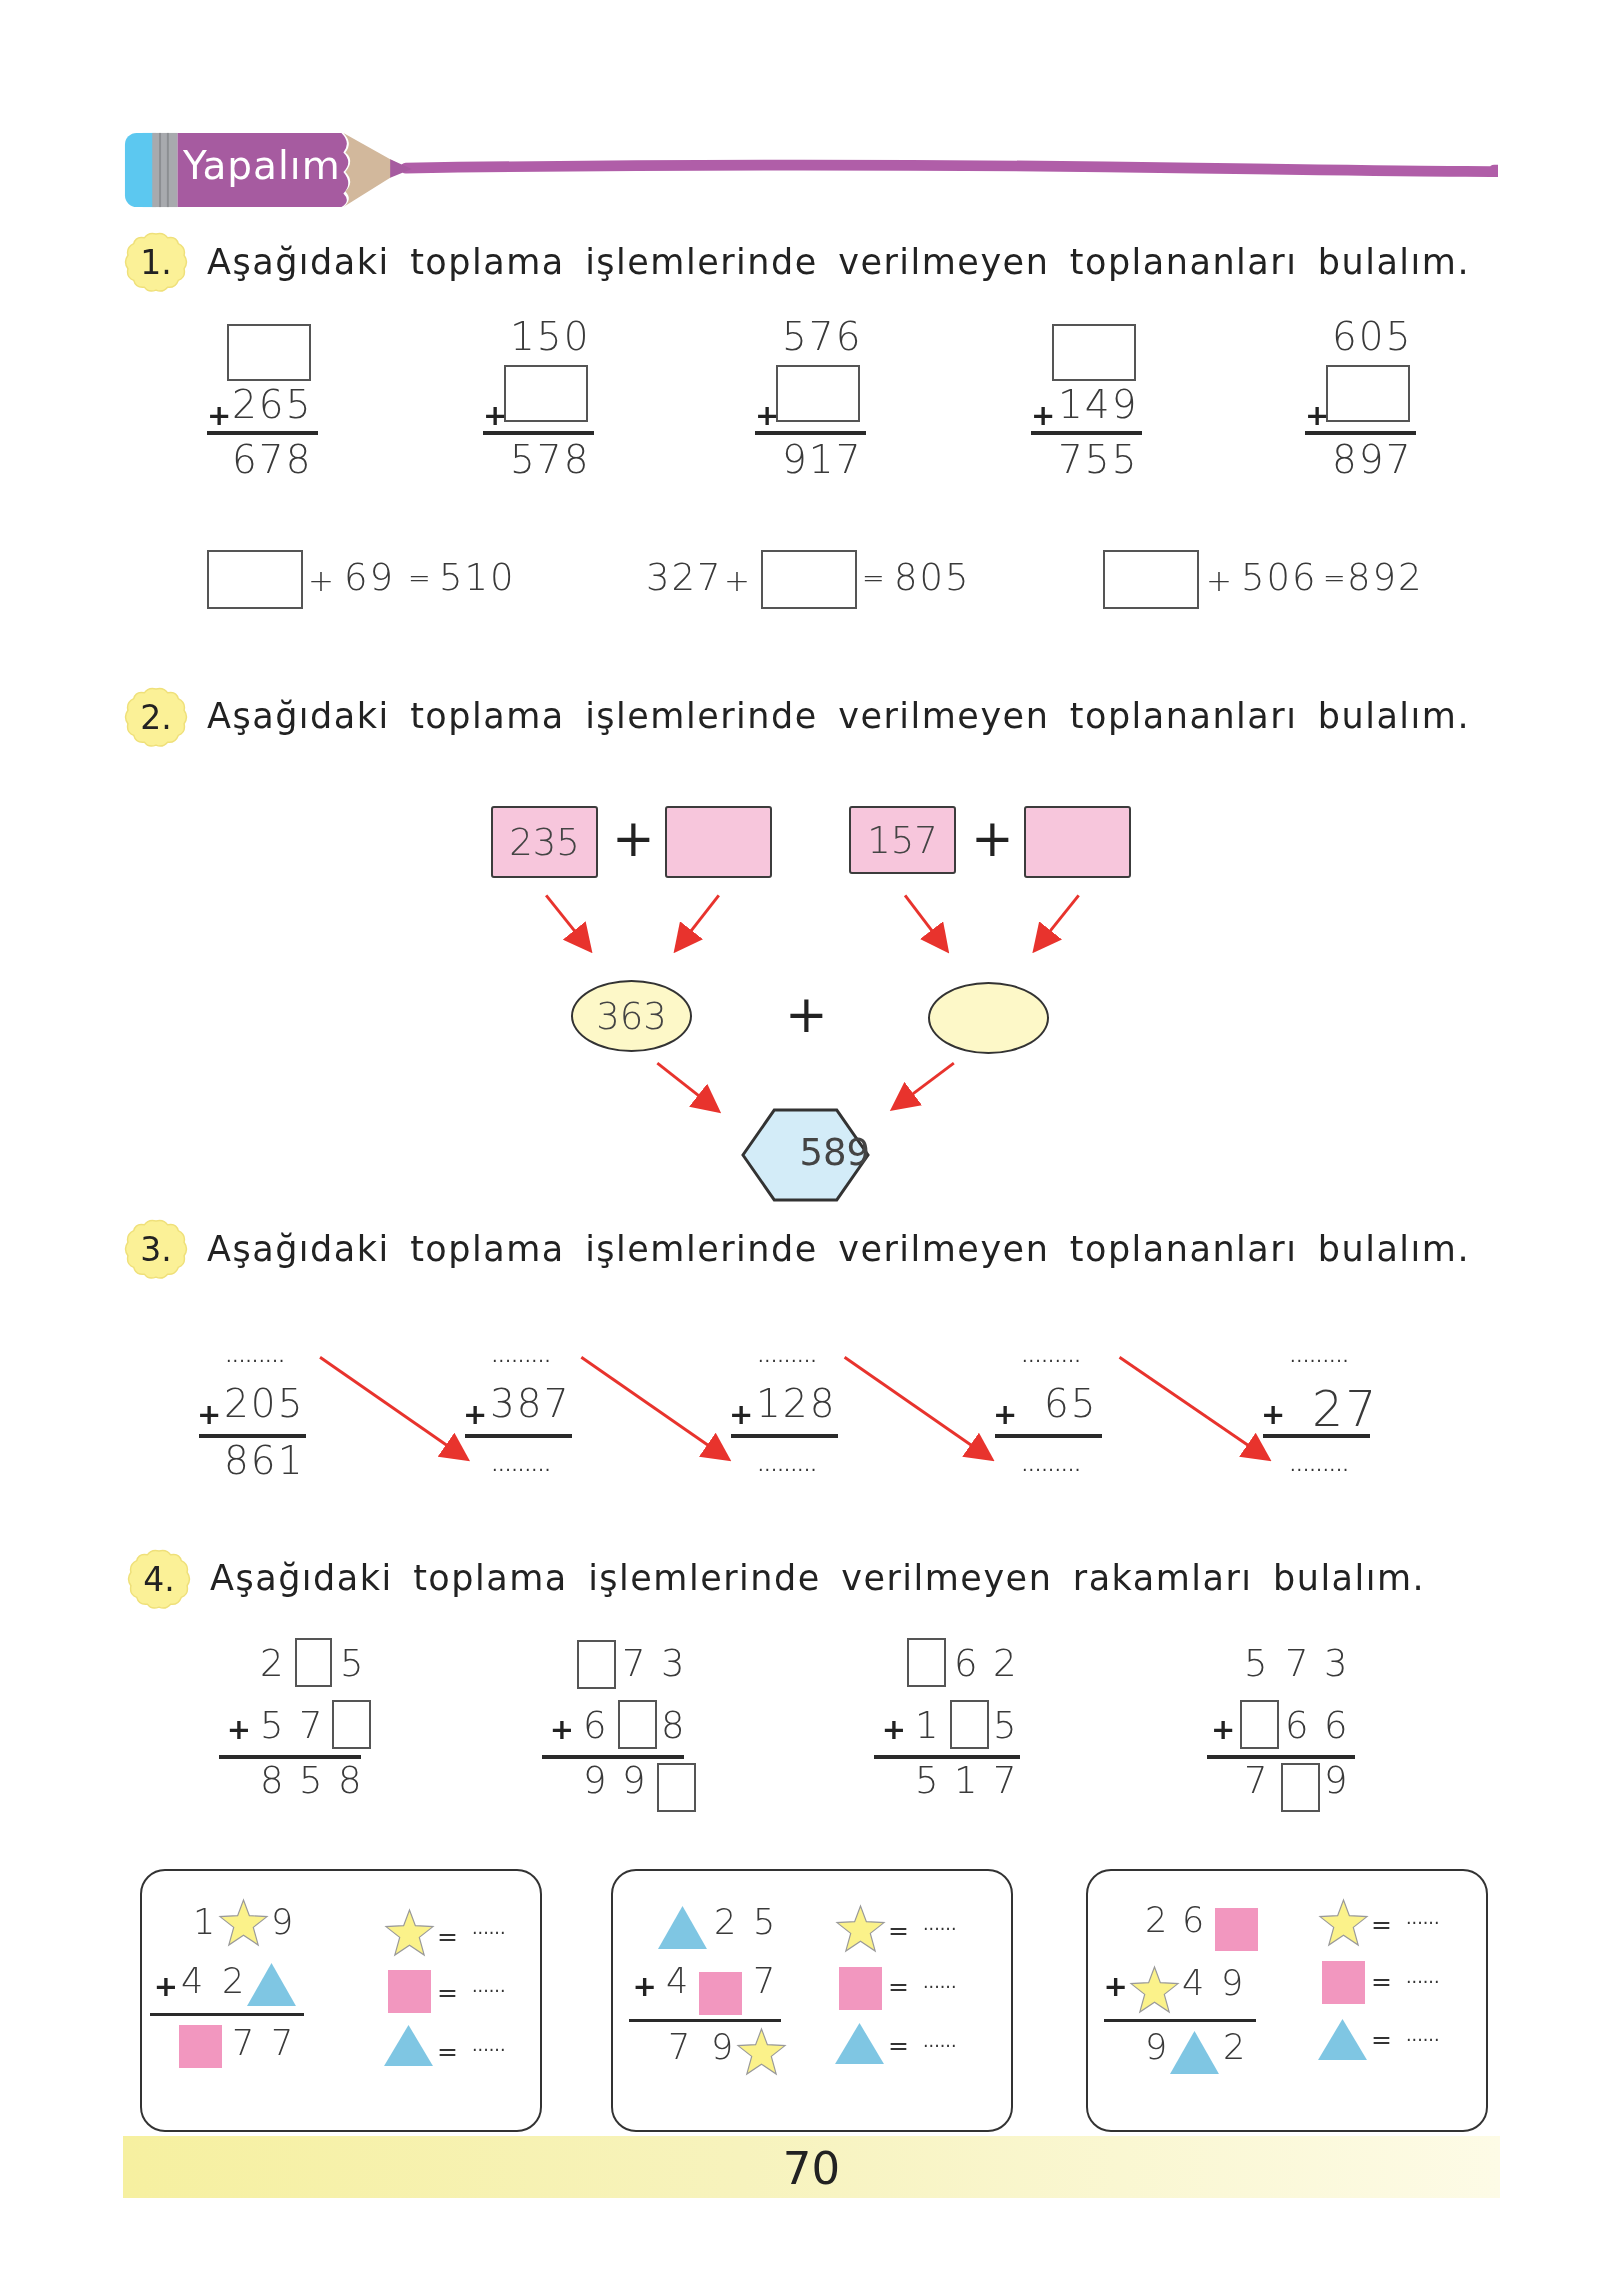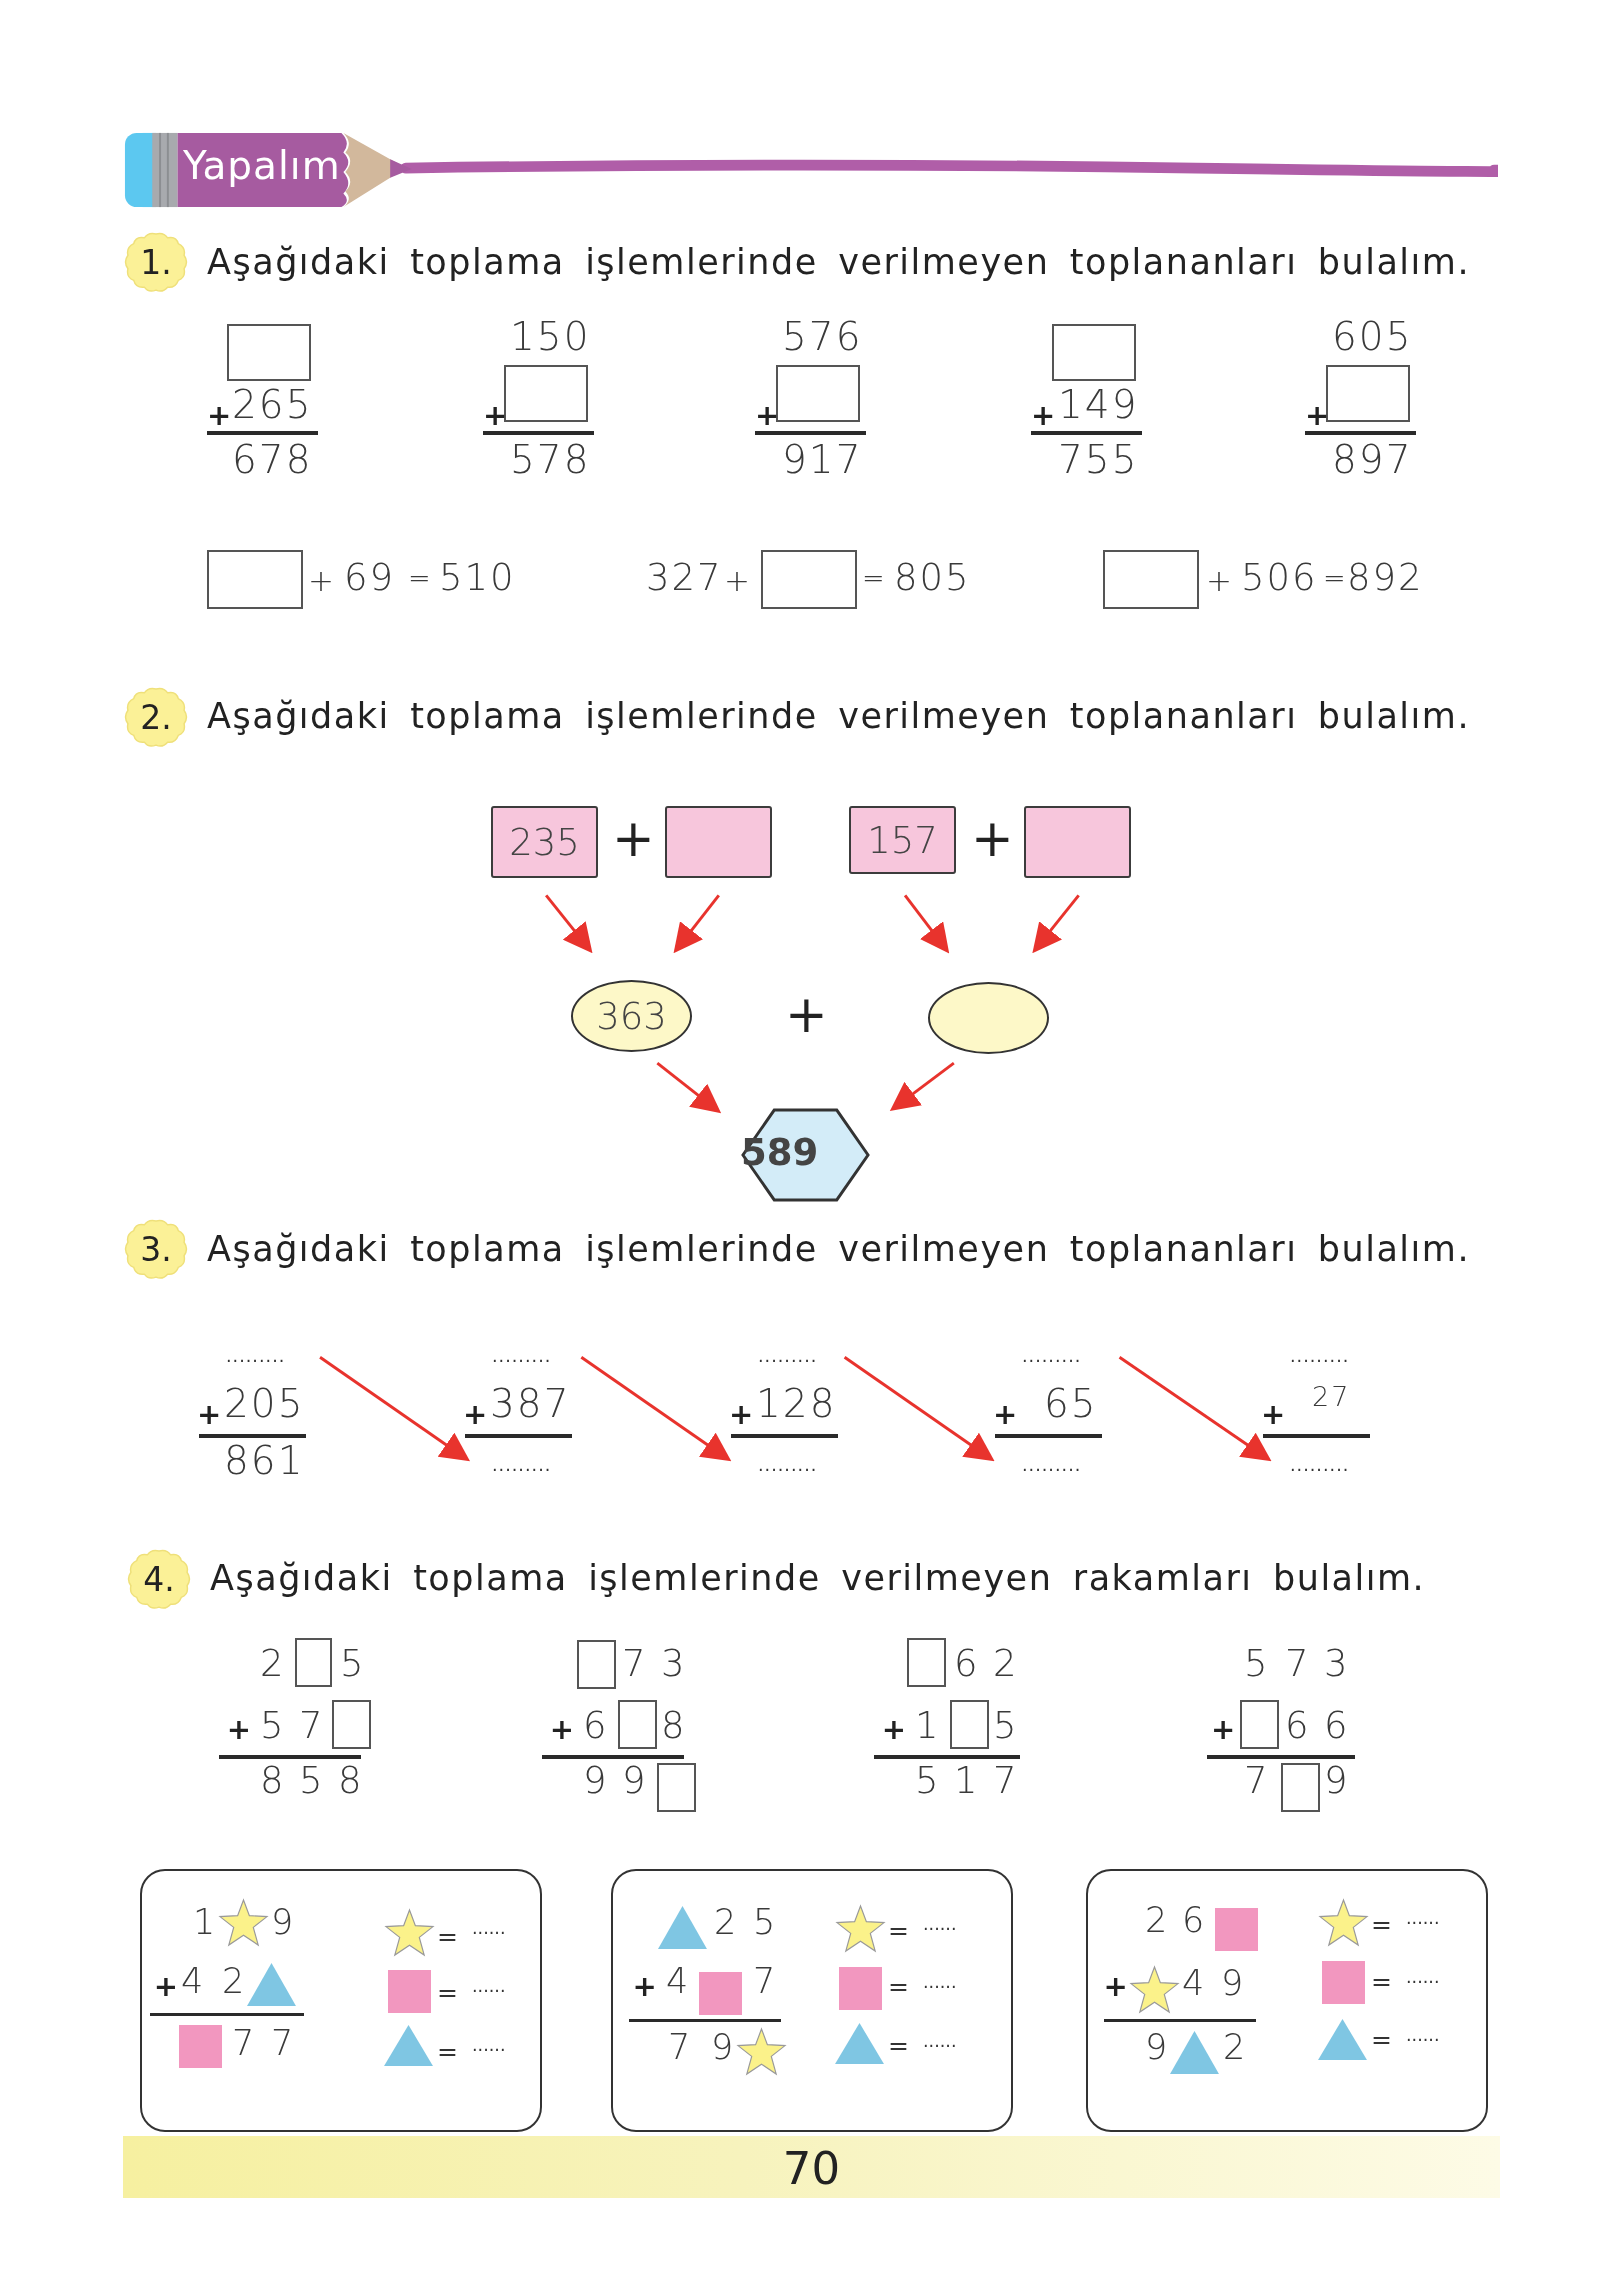--- a/index.html
+++ b/index.html
@@ -165,21 +165,21 @@
     </div>
   <span class="abs" style="left:785px;top:985px;font-size:51px;color:#222;">+</span>
   <div class="abs" style="left:928px;top:982px;width:121px;height:72px;border:2.9px solid #333;border-radius:50%;background:#fdf8c8;display:flex;align-items:center;justify-content:center;font-size:37px;color:#444;">
       <span></span>
     </div>
 
   <div class="abs" style="left:741px;top:1108px;width:129px;height:94px;">
     <svg width="129" height="94" viewBox="0 0 132 96" class="abs" style="left:0;top:0;">
         <path d="M34 2 L98 2 L130 48 L98 94 L34 94 L2 48 Z" fill="#d3ecf8" stroke="#333" stroke-width="3"></path>
       </svg>
-    <span class="abs" style="left:0;top:23.4px;width:129px;text-align:left;font-size:37px;color:#444;font-weight:700;">589</span>
+    <span class="abs" style="left:0;top:23.4px;width:129px;text-align:right;font-size:37px;color:#444;font-weight:400;">589</span>
   </div>
 </div>
 
 <div class="abs badge" style="left:124px;top:1219px;">
   <svg width="64" height="60" viewBox="0 0 66 62">
       <path d="M33 2 Q41 0 45 6 Q54 4 56 12 Q64 16 62 24 Q67 31 62 38 Q64 47 56 50 Q53 58 45 57 Q40 63 33 60 Q25 63 21 57 Q12 58 10 50 Q2 47 4 38 Q-1 31 4 24 Q2 16 10 12 Q12 4 21 6 Q25 0 33 2 Z" fill="#fbf197" stroke="#efe07a" stroke-width="1.5"></path>
     </svg>
   <span>3.</span>
 </div>
 <div class="abs title-text" style="left:207px;top:1229px;">Aşağıdaki toplama işlemlerinde verilmeyen toplananları bulalım.</div>
@@ -223,21 +223,21 @@
   <div class="abs" style="left:993px;top:1346px;width:112px;height:146px;">
     <span class="abs dots" style="left:29px;top:0;">.........</span>
     <span class="abs plus" style="left:0;top:51px;">+</span>
     <span class="abs num" style="left:51px;top:35px;font-size:39px;">65</span>
     <div class="abs rule" style="left:2px;top:88px;width:107px;"></div>
     <span class="abs dots" style="left:29px;top:109px;">.........</span>
   </div>
   <div class="abs" style="left:1261px;top:1346px;width:112px;height:146px;">
     <span class="abs dots" style="left:29px;top:0;">.........</span>
     <span class="abs plus" style="left:0;top:51px;">+</span>
-    <span class="abs num" style="left:51px;top:35px;font-size:27px;">27</span>
+    <span class="abs num" style="left:51px;top:35px;font-size:49px;">27</span>
     <div class="abs rule" style="left:2px;top:88px;width:107px;"></div>
     <span class="abs dots" style="left:29px;top:109px;">.........</span>
   </div>
 </div>
 
 <div class="abs badge" style="left:127px;top:1549px;">
   <svg width="64" height="60" viewBox="0 0 66 62">
       <path d="M33 2 Q41 0 45 6 Q54 4 56 12 Q64 16 62 24 Q67 31 62 38 Q64 47 56 50 Q53 58 45 57 Q40 63 33 60 Q25 63 21 57 Q12 58 10 50 Q2 47 4 38 Q-1 31 4 24 Q2 16 10 12 Q12 4 21 6 Q25 0 33 2 Z" fill="#fbf197" stroke="#efe07a" stroke-width="1.5"></path>
     </svg>
   <span>4.</span>

